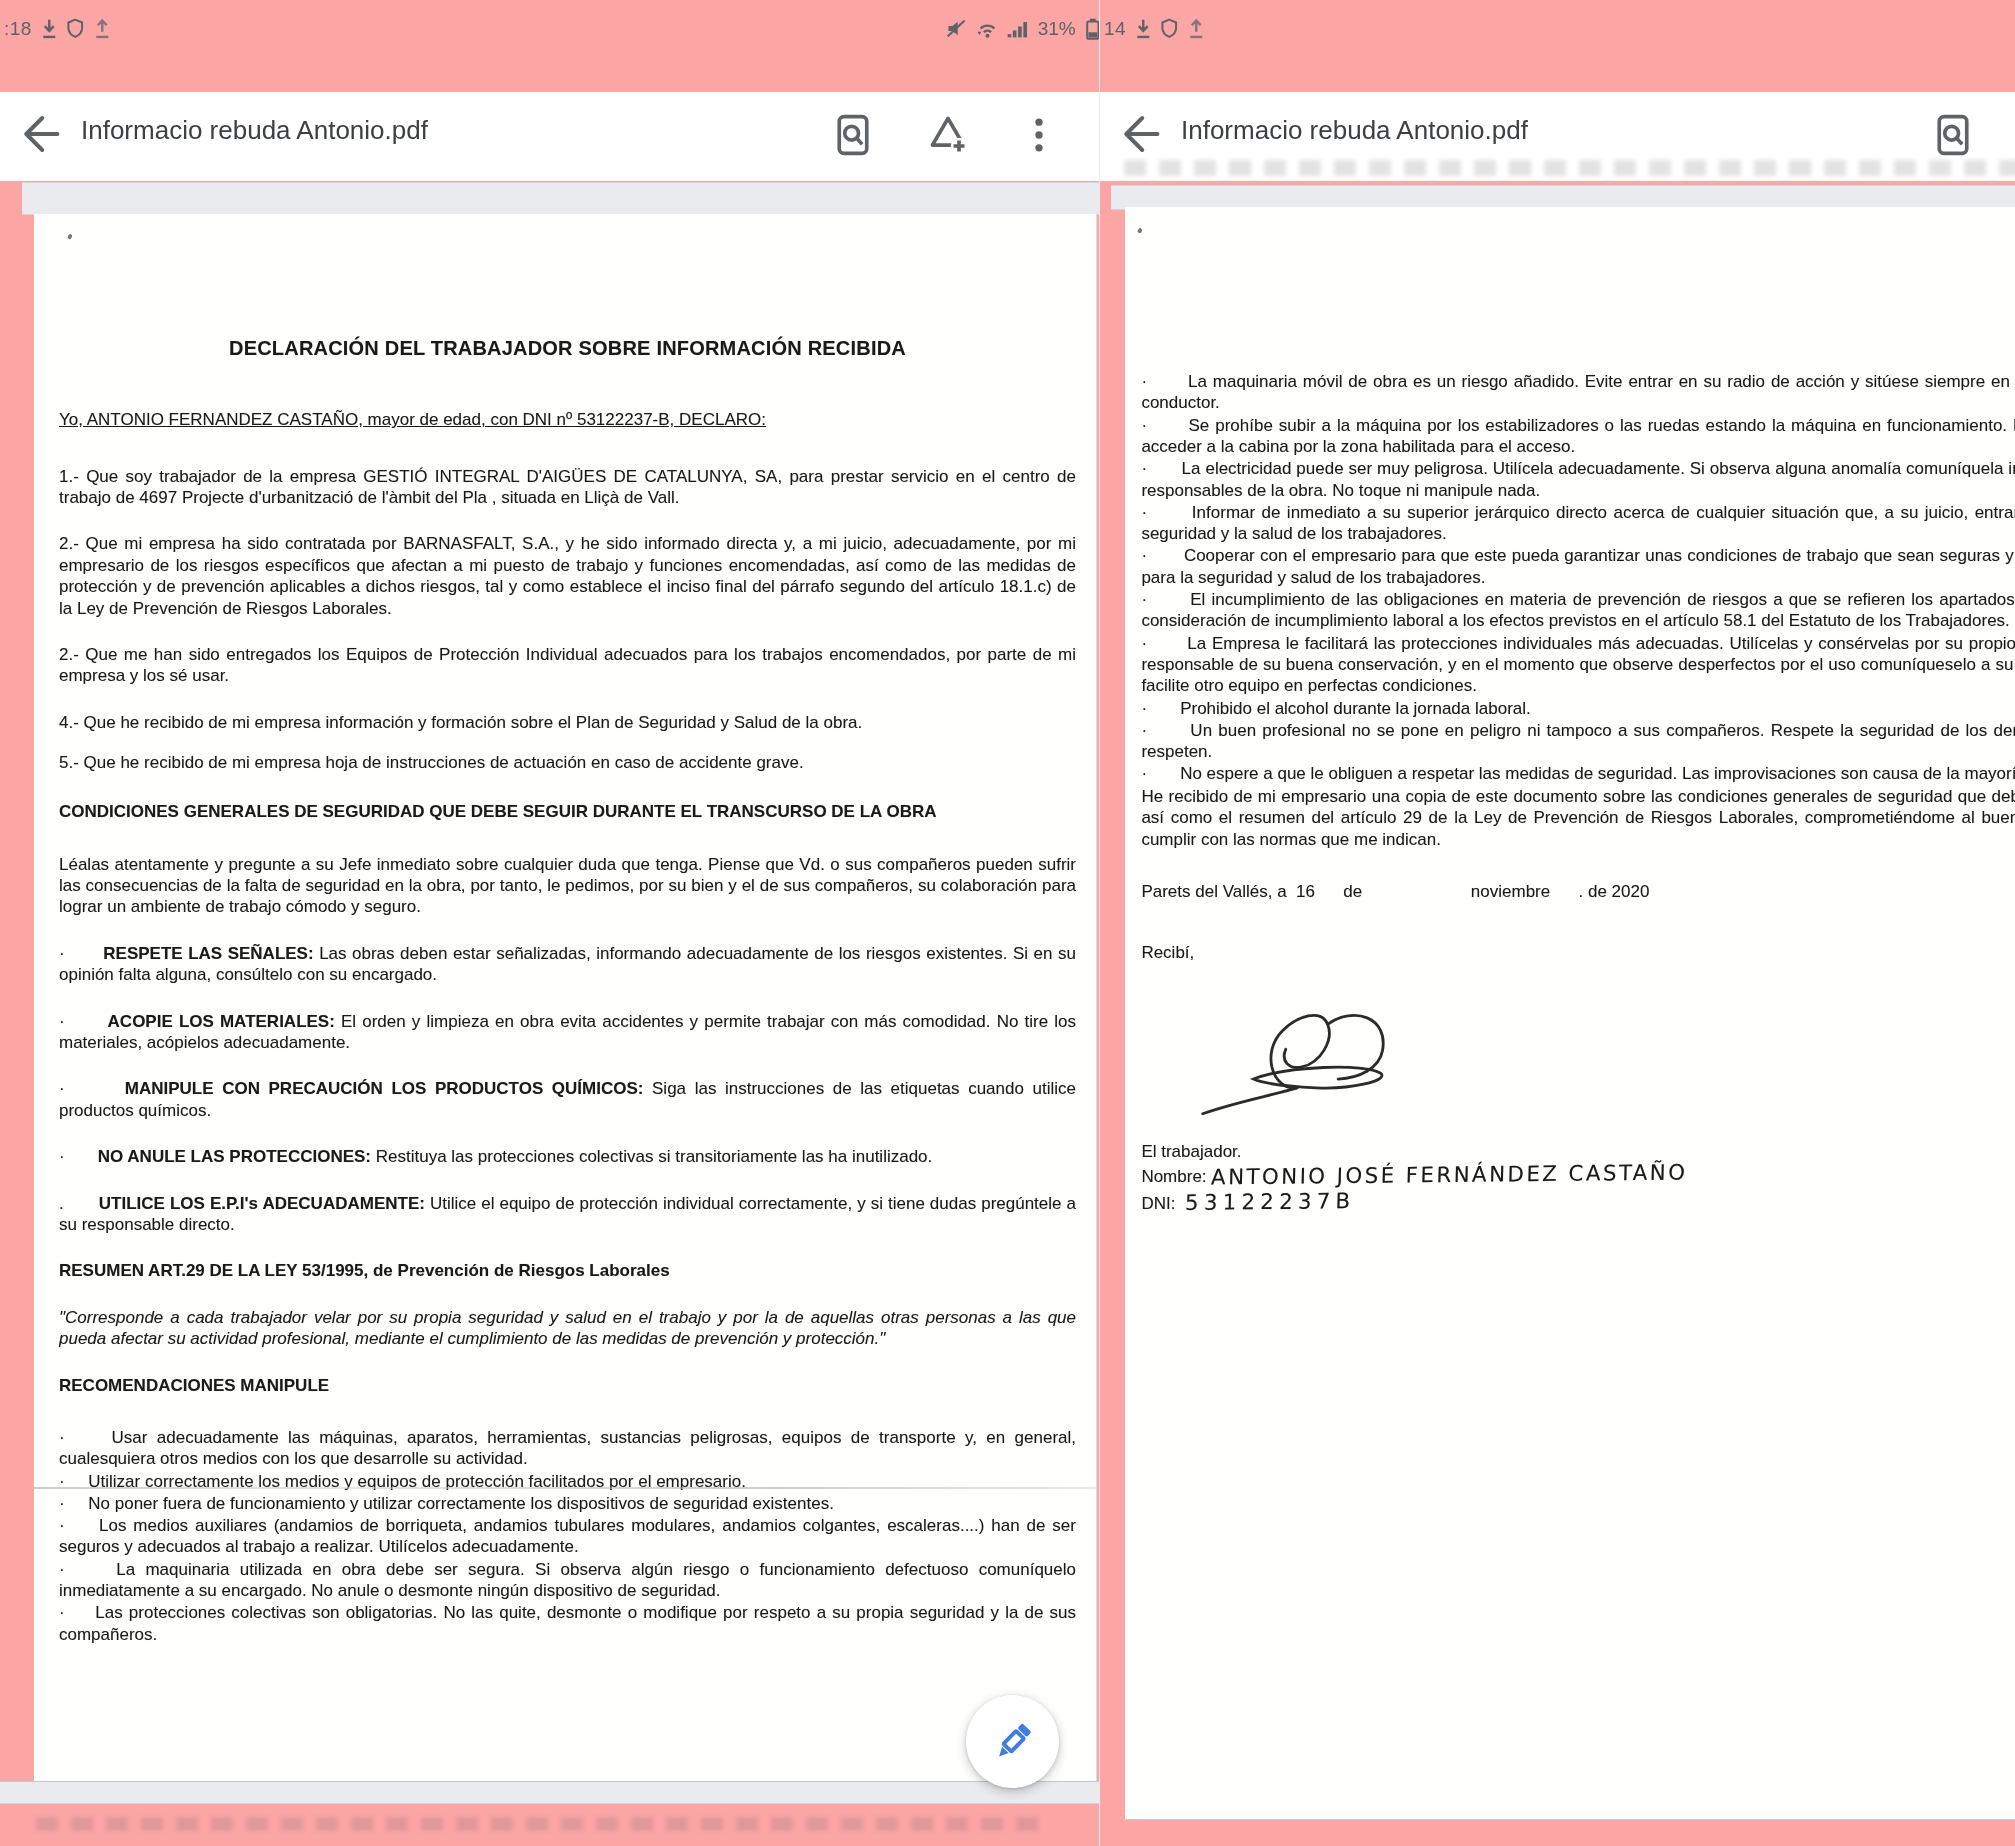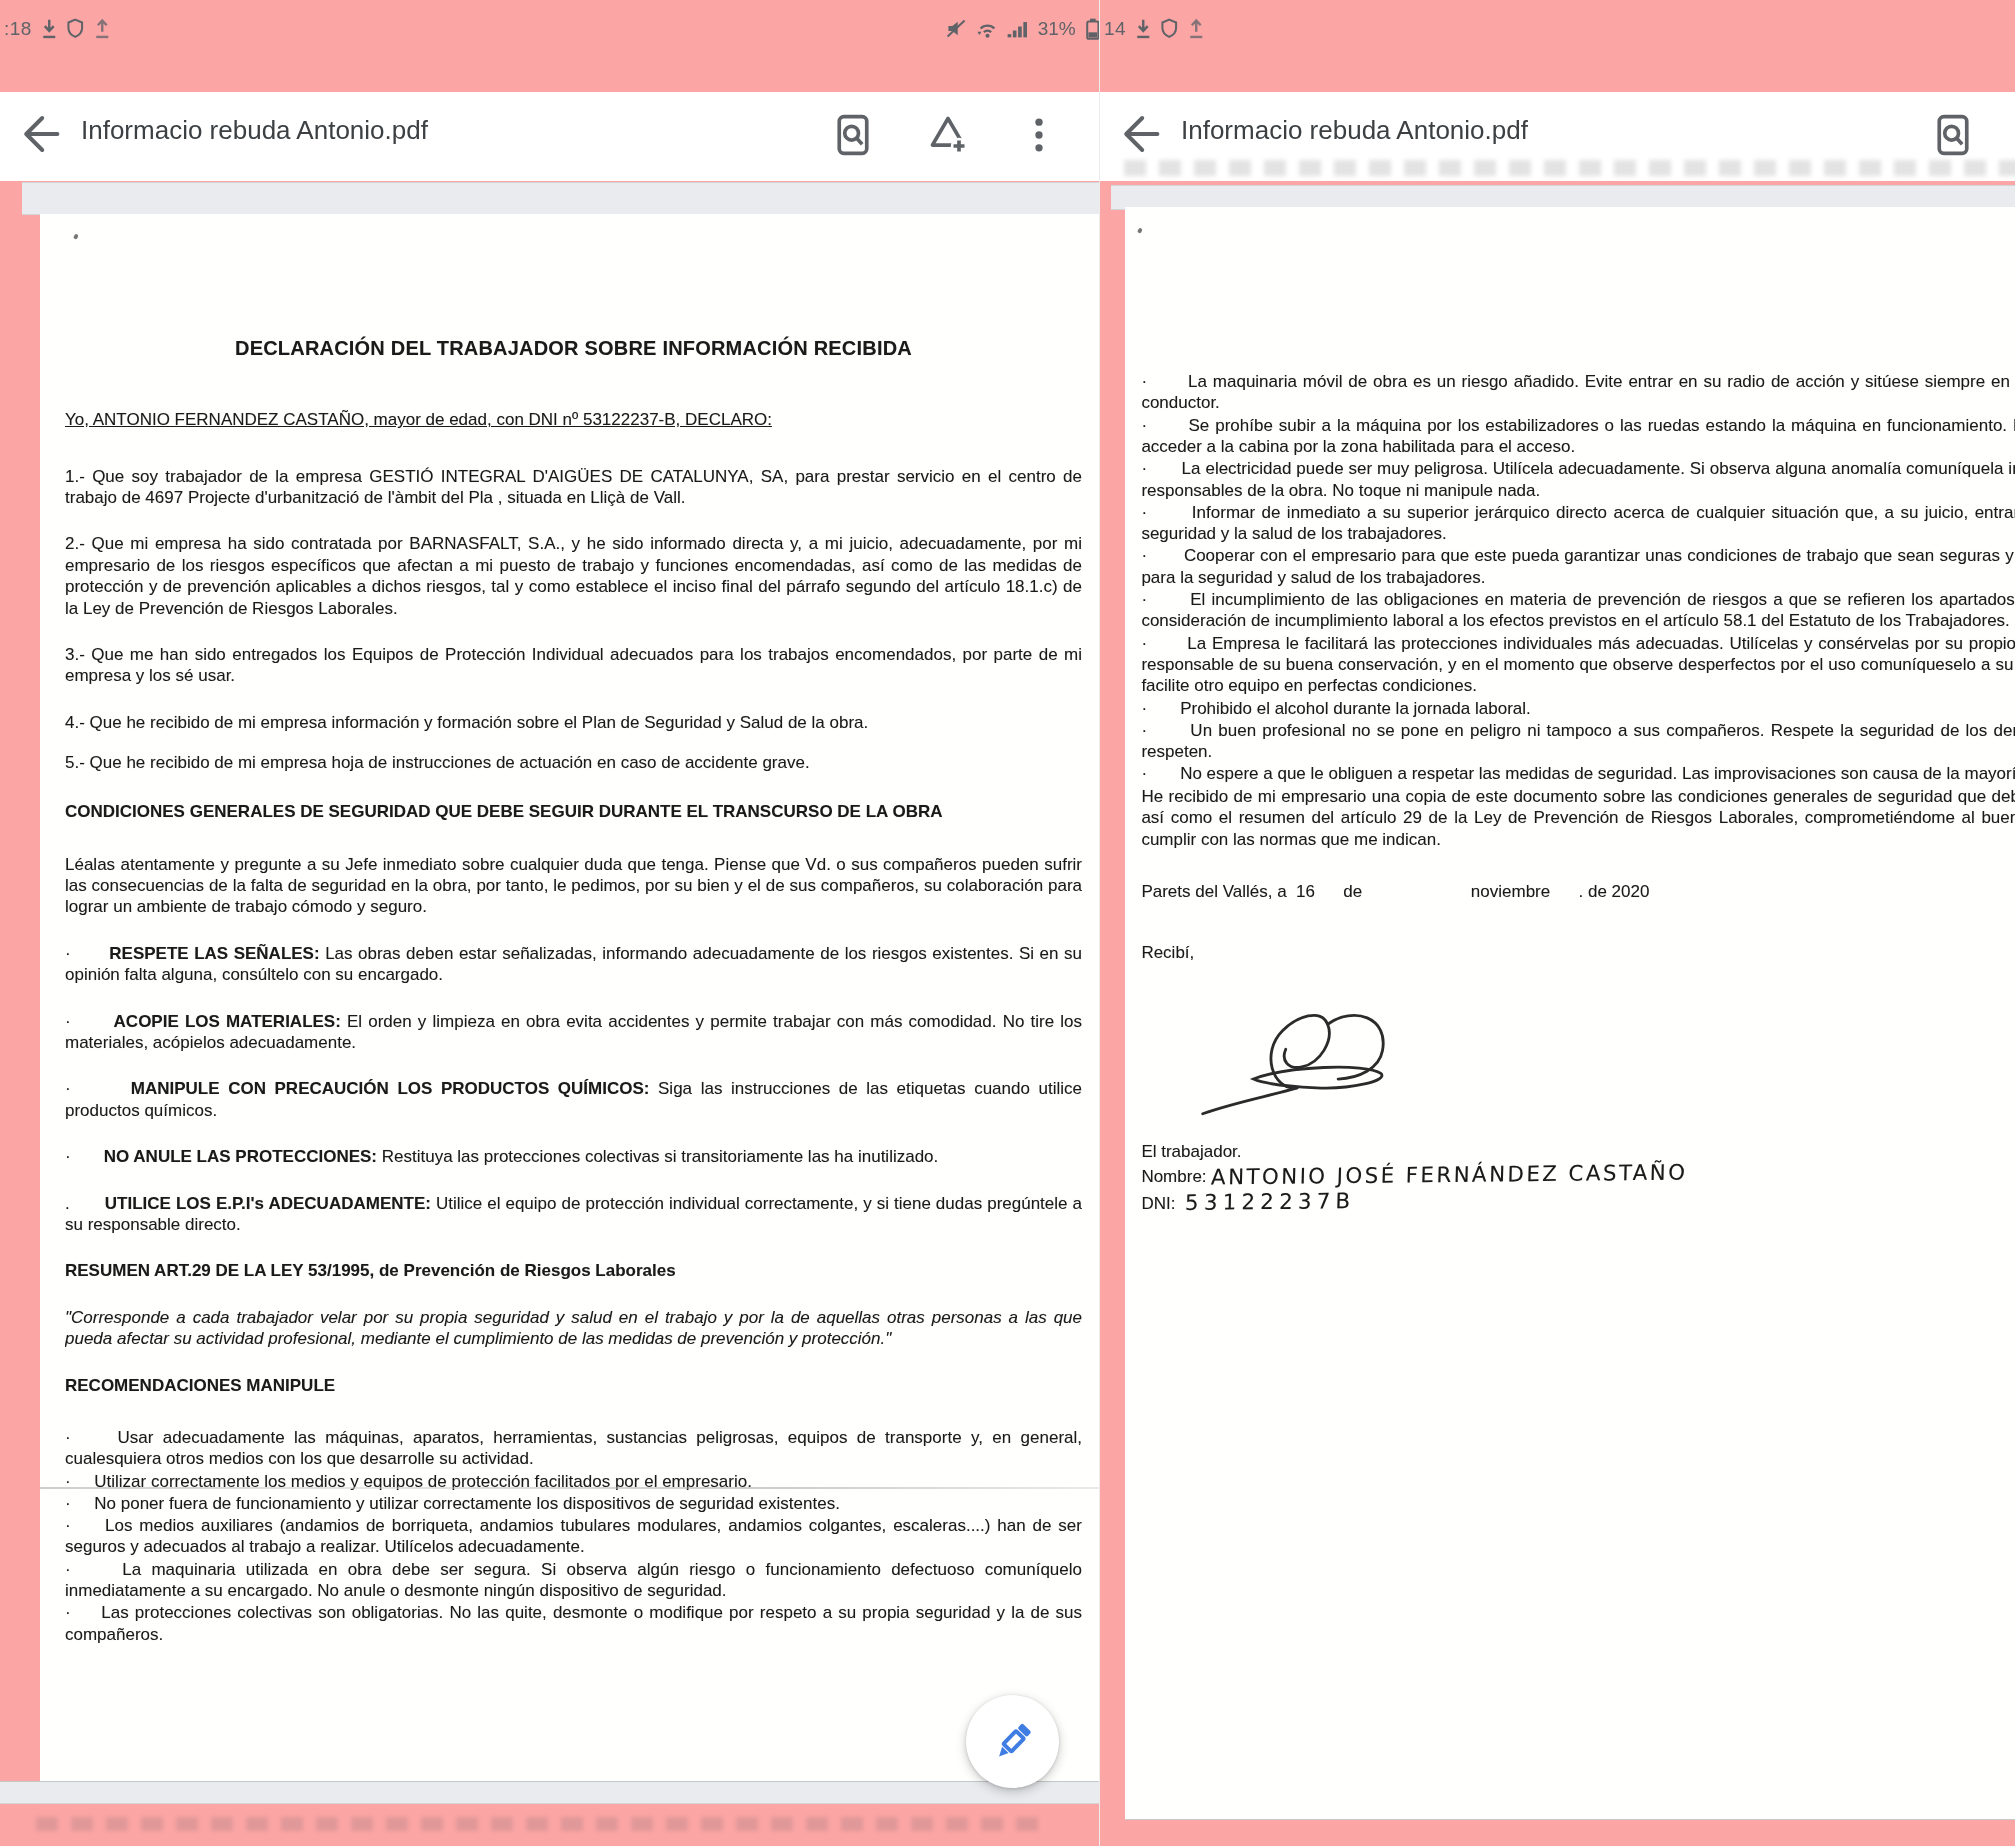--- a/index.html
+++ b/index.html
@@ -24,21 +24,21 @@
   .apptitle{position:absolute;left:81px;top:23.4px;font-size:26px;color:#3c4043;white-space:nowrap;}
   .ab-ic{position:absolute;top:21px;width:46px;height:46px;border:none;background:none;padding:0;cursor:pointer;}
   .ic-search{left:830px;} .ic-drive{left:925px;} .ic-more{left:1016px;}
 
   
   .band{position:absolute;background:#e9ebee;border-top:0.8px solid #d2d4d7;border-bottom:0.8px solid #d2d4d7;}
   #pL .band-top{left:22px;right:0;top:182px;height:31px;}
   #pL .band-bot{left:0;right:0;top:1781px;height:21px;border-top-color:#c5c7ca;}
   #pR .band-top{left:10.5px;right:0;top:185px;height:22.6px;}
   .page{position:absolute;background:#fffffe;}
-  #pL .page{left:40px;top:214px;width:1062px;height:1568px;border-right:0.8px solid #dcdee1;}
+  #pL .page{left:34px;top:214px;width:1062px;height:1568px;border-right:0.8px solid #dcdee1;}
   #pR .page{left:25.4px;top:207px;width:1074px;height:1612px;border-bottom:1.2px solid #c6c8cb;}
   .ghost{position:absolute;opacity:.16;filter:blur(2px);
          background:repeating-linear-gradient(90deg,#555 0 22px,transparent 22px 35px);}
   #pL .ghost{left:36px;right:60px;top:1817px;height:13.7px;}
   #pR .ghost{left:24px;right:28px;top:160px;height:16px;}
 
   
   .doc{position:absolute;font-size:17px;line-height:1.26;color:#1a1a1a;text-align:justify;
        text-shadow:0 0 0.8px rgba(25,25,25,.28);overflow:hidden;}
   #docL{left:25px;right:20px;top:122px;bottom:14.5px;}
@@ -150,21 +150,21 @@
     </div>
 
     <div class="band band-top"></div>
     <div class="page">
       <span class="speck" style="left:34px;top:20px"></span>
       <div class="doc" id="docL">
           <p class="para title" style="margin-bottom: 48px;">DECLARACIÓN DEL TRABAJADOR SOBRE INFORMACIÓN RECIBIDA</p>
           <p class="para body" style="margin-bottom: 35px; text-decoration: underline;">Yo, ANTONIO FERNANDEZ CASTAÑO, mayor de edad, con DNI nº 53122237-B, DECLARO:</p>
           <p class="para body" style="margin-bottom: 25px;">1.- Que soy trabajador de la empresa GESTIÓ INTEGRAL D'AIGÜES DE CATALUNYA, SA, para prestar servicio en el centro de trabajo de 4697 Projecte d'urbanització de l'àmbit del Pla , situada en Lliçà de Vall.</p>
           <p class="para body" style="margin-bottom: 25px;">2.- Que mi empresa ha sido contratada por BARNASFALT, S.A., y he sido informado directa y, a mi juicio, adecuadamente, por mi empresario de los riesgos específicos que afectan a mi puesto de trabajo y funciones encomendadas, así como de las medidas de protección y de prevención aplicables a dichos riesgos, tal y como establece el inciso final del párrafo segundo del artículo 18.1.c) de la Ley de Prevención de Riesgos Laborales.</p>
-          <p class="para body" style="margin-bottom: 25px;">3.- Que me han sido entregados los Equipos de Protección Individual adecuados para los trabajos encomendados, por parte de mi empresa y los sé usar.</p>
+          <p class="para body" style="margin-bottom: 25px;">2.- Que me han sido entregados los Equipos de Protección Individual adecuados para los trabajos encomendados, por parte de mi empresa y los sé usar.</p>
           <p class="para body" style="margin-bottom: 18.5px;">4.- Que he recibido de mi empresa información y formación sobre el Plan de Seguridad y Salud de la obra.</p>
           <p class="para body" style="margin-bottom: 28px;">5.- Que he recibido de mi empresa hoja de instrucciones de actuación en caso de accidente grave.</p>
           <p class="para h" style="margin-bottom: 31px;">CONDICIONES GENERALES DE SEGURIDAD QUE DEBE SEGUIR DURANTE EL TRANSCURSO DE LA OBRA</p>
           <p class="para body" style="margin-bottom: 25px;">Léalas atentamente y pregunte a su Jefe inmediato sobre cualquier duda que tenga. Piense que Vd. o sus compañeros pueden sufrir las consecuencias de la falta de seguridad en la obra, por tanto, le pedimos, por su bien y el de sus compañeros, su colaboración para lograr un ambiente de trabajo cómodo y seguro.</p>
           <p class="para body" style="margin-bottom: 25px;"><span class="mk">·&nbsp;&nbsp;&nbsp;&nbsp;&nbsp;&nbsp;&nbsp;</span><b>RESPETE LAS SEÑALES: </b>Las obras deben estar señalizadas, informando adecuadamente de los riesgos existentes. Si en su opinión falta alguna, consúltelo con su encargado.</p>
           <p class="para body" style="margin-bottom: 25px;"><span class="mk">·&nbsp;&nbsp;&nbsp;&nbsp;&nbsp;&nbsp;&nbsp;</span><b>ACOPIE LOS MATERIALES: </b>El orden y limpieza en obra evita accidentes y permite trabajar con más comodidad. No tire los materiales, acópielos adecuadamente.</p>
           <p class="para body" style="margin-bottom: 25px;"><span class="mk">·&nbsp;&nbsp;&nbsp;&nbsp;&nbsp;&nbsp;&nbsp;</span><b>MANIPULE CON PRECAUCIÓN LOS PRODUCTOS QUÍMICOS: </b>Siga las instrucciones de las etiquetas cuando utilice productos químicos.</p>
           <p class="para body" style="margin-bottom: 25px;"><span class="mk">·&nbsp;&nbsp;&nbsp;&nbsp;&nbsp;&nbsp;&nbsp;</span><b>NO ANULE LAS PROTECCIONES: </b>Restituya las protecciones colectivas si transitoriamente las ha inutilizado.</p>
           <p class="para body" style="margin-bottom: 25px;"><span class="mk">.&nbsp;&nbsp;&nbsp;&nbsp;&nbsp;&nbsp;&nbsp;</span><b>UTILICE LOS E.P.I's ADECUADAMENTE: </b>Utilice el equipo de protección individual correctamente, y si tiene dudas pregúntele a su responsable directo.</p>
           <p class="para h" style="margin-bottom: 25px;">RESUMEN ART.29 DE LA LEY 53/1995, de Prevención de Riesgos Laborales</p>

